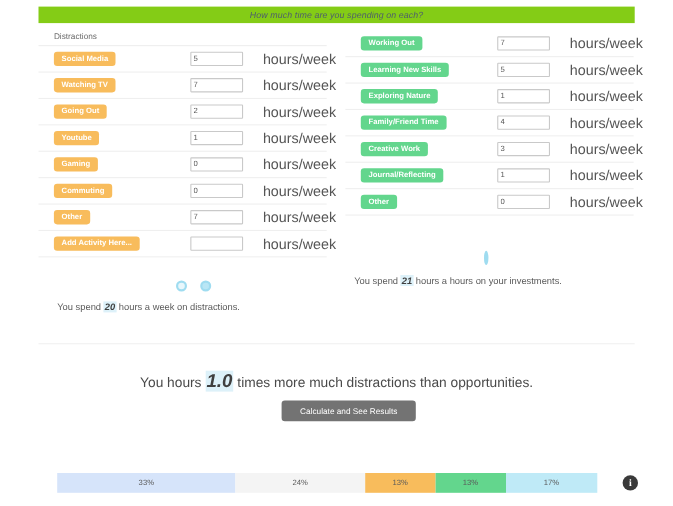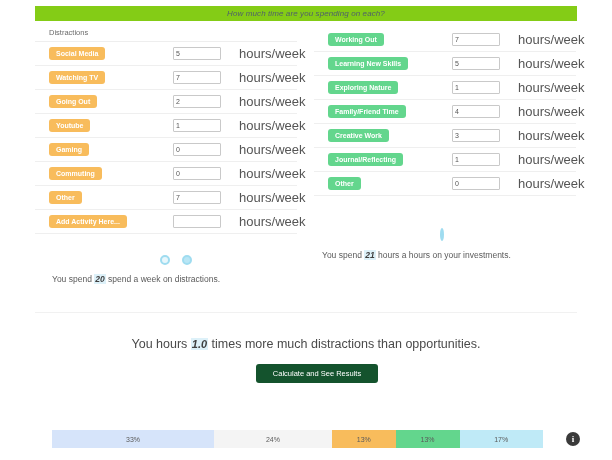--- a/index.html
+++ b/index.html
@@ -159,29 +159,29 @@
   .callout {
     position: absolute;
     left: 0;
     top: 337px;
     width: 612px;
     text-align: center;
     font-size: 12.5px;
     color: #4a4a4a;
   }
   .callout .hl {
-    font-size: 11px;
+    font-size: 17px;
   }
   .calc-btn {
     position: absolute;
     left: 256px;
     top: 364px;
     width: 122px;
     height: 19px;
-    background: #14532d;
+    background: #737373;
     border: none;
     border-radius: 3px;
     color: #ffffff;
     font-family: "Liberation Sans", sans-serif;
     font-size: 7.5px;
     cursor: pointer;
   }
 
   
   .bottom-bar {
@@ -327,21 +327,21 @@
 
 <div class="loaders-left">
   <span class="ring"></span>
   <span class="ring filled"></span>
 </div>
 <div class="loaders-right">
   <span class="ring"></span>
 </div>
 
 <div class="summary summary-left">
-  <span>You spend </span><span class="hl">20</span><span> spend a week on distractions.</span>
+  <span>You spend </span><span class="hl">20</span><span> hours a week on distractions.</span>
 </div>
 
 <div class="summary summary-right">
   <span>You spend </span><span class="hl">21</span><span> hours a hours on your investments.</span>
 </div>
 
 <div class="divider"></div>
 
 <div class="callout">
   <span>You hours </span><span class="hl">1.0</span><span> times more much distractions than opportunities.</span>

